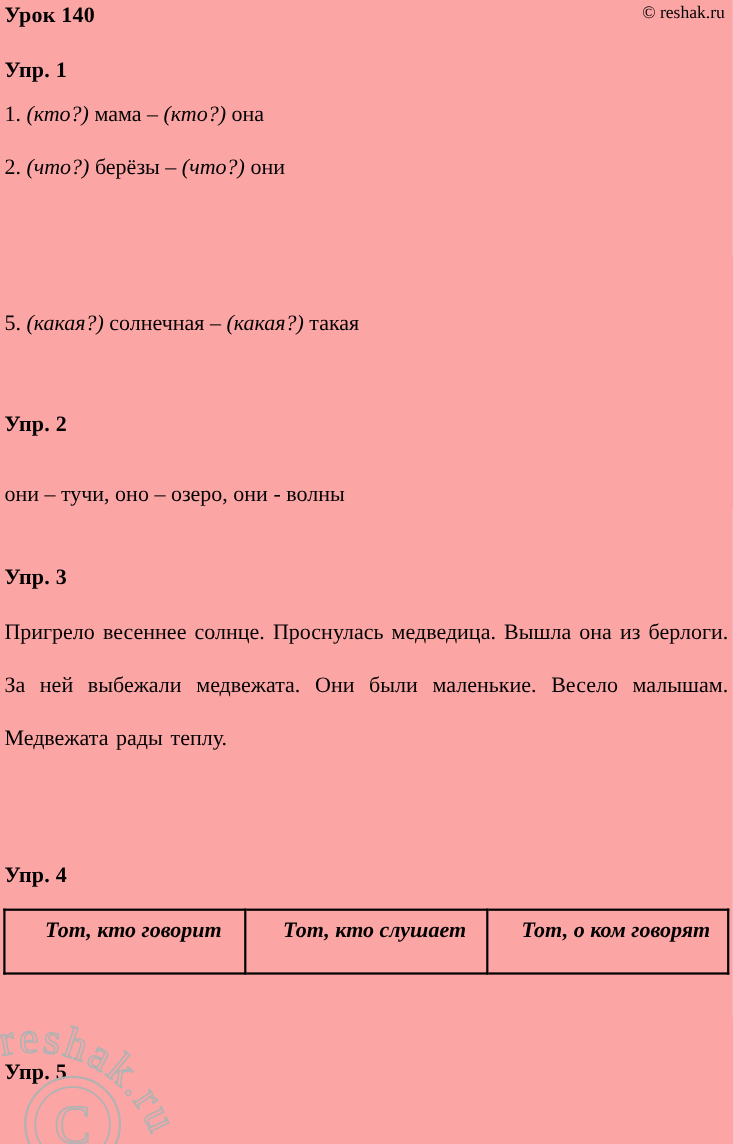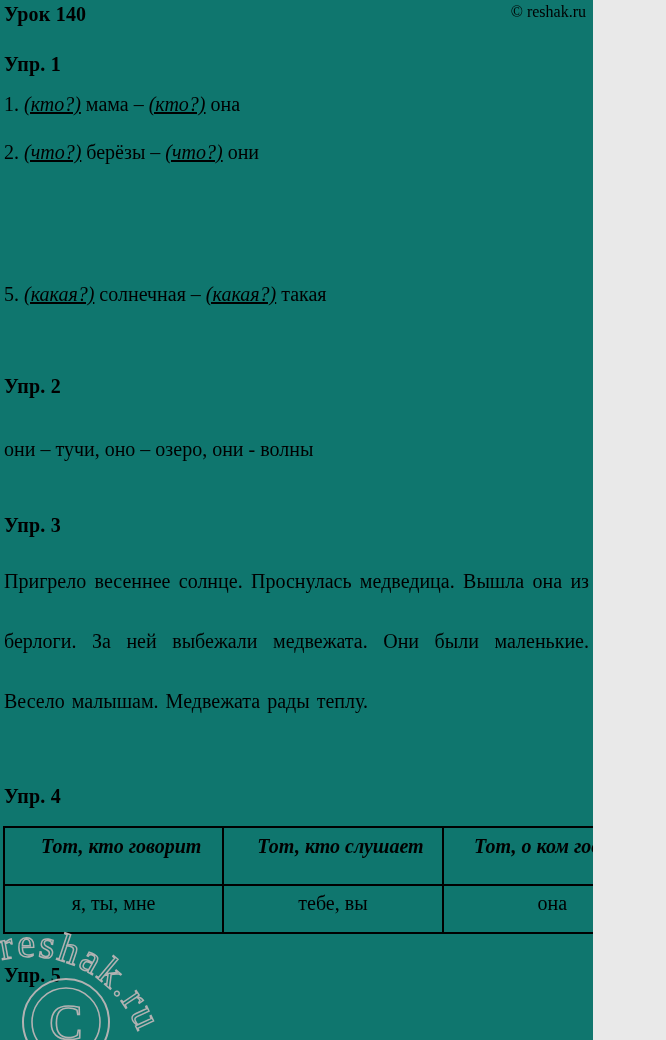--- a/index.html
+++ b/index.html
@@ -1,36 +1,36 @@
 <!DOCTYPE html>
 <html><head>
 <meta charset="utf-8">
 <style>
   html, body { margin: 0; padding: 0; }
   body { background: #e9e9e9; }
   .page {
     position: relative;
-    width: 593px;
+    width: 666px;
     height: 1040px;
-    background: #0f766e;
+    background: #fca5a5;
     overflow: hidden;
     font-family: "Liberation Serif", "DejaVu Serif", serif;
     font-size: 20px;
     color: #000000;
   }
   .abs { position: absolute; left: 4px; }
   .h { font-weight: bold; font-size: 20px; letter-spacing: 0.2px; }
   .copyright { position: absolute; top: 3px; right: 7px; font-size: 16px; }
   .title { top: 3px; }
-  .q { font-style: italic; text-decoration: underline; }
+  .q { font-style: italic; }
   .item span, .item em { white-space: pre; }
   .para {
     right: 4px;
     text-align: justify;
-    line-height: 60px;
+    line-height: 48px;
     word-spacing: 2px;
   }
   .note { font-style: italic; }
   table.ex4 {
     position: absolute;
     left: 3px;
     top: 826px;
     width: 660px;
     border-collapse: collapse;
     table-layout: fixed;
@@ -104,25 +104,20 @@
   <div class="abs para" style="top:551px">Пригрело весеннее солнце. Проснулась медведица. Вышла она из берлоги. За ней выбежали медвежата. Они были маленькие. Весело малышам. Медвежата рады теплу.</div>
 
   <div class="abs h" style="top:785px">Упр. 4</div>
   <table class="ex4">
     <tbody>
         <tr>
       <th>Тот, кто говорит</th>
       <th>Тот, кто слушает</th>
       <th>Тот, о ком говорят</th>
     </tr>
-    <tr>
-      <td>я, ты, мне</td>
-      <td>тебе, вы</td>
-      <td>она</td>
-    </tr>
   </tbody>
     </table>
 
   <div class="abs h" style="top:964px">Упр. 5</div>
 
   <div class="wm">
     <svg width="250" height="132" viewBox="0 0 250 132">
       <circle cx="66" cy="114" r="43" fill="none" stroke-width="2" stroke="#b2b2b2"></circle>
       <circle cx="66" cy="114" r="34" fill="none" stroke-width="1.6" stroke="#b2b2b2"></circle>
       <text x="66" y="131" text-anchor="middle" font-size="50" fill="none" stroke-width="1.6" stroke="#b2b2b2">C</text>

